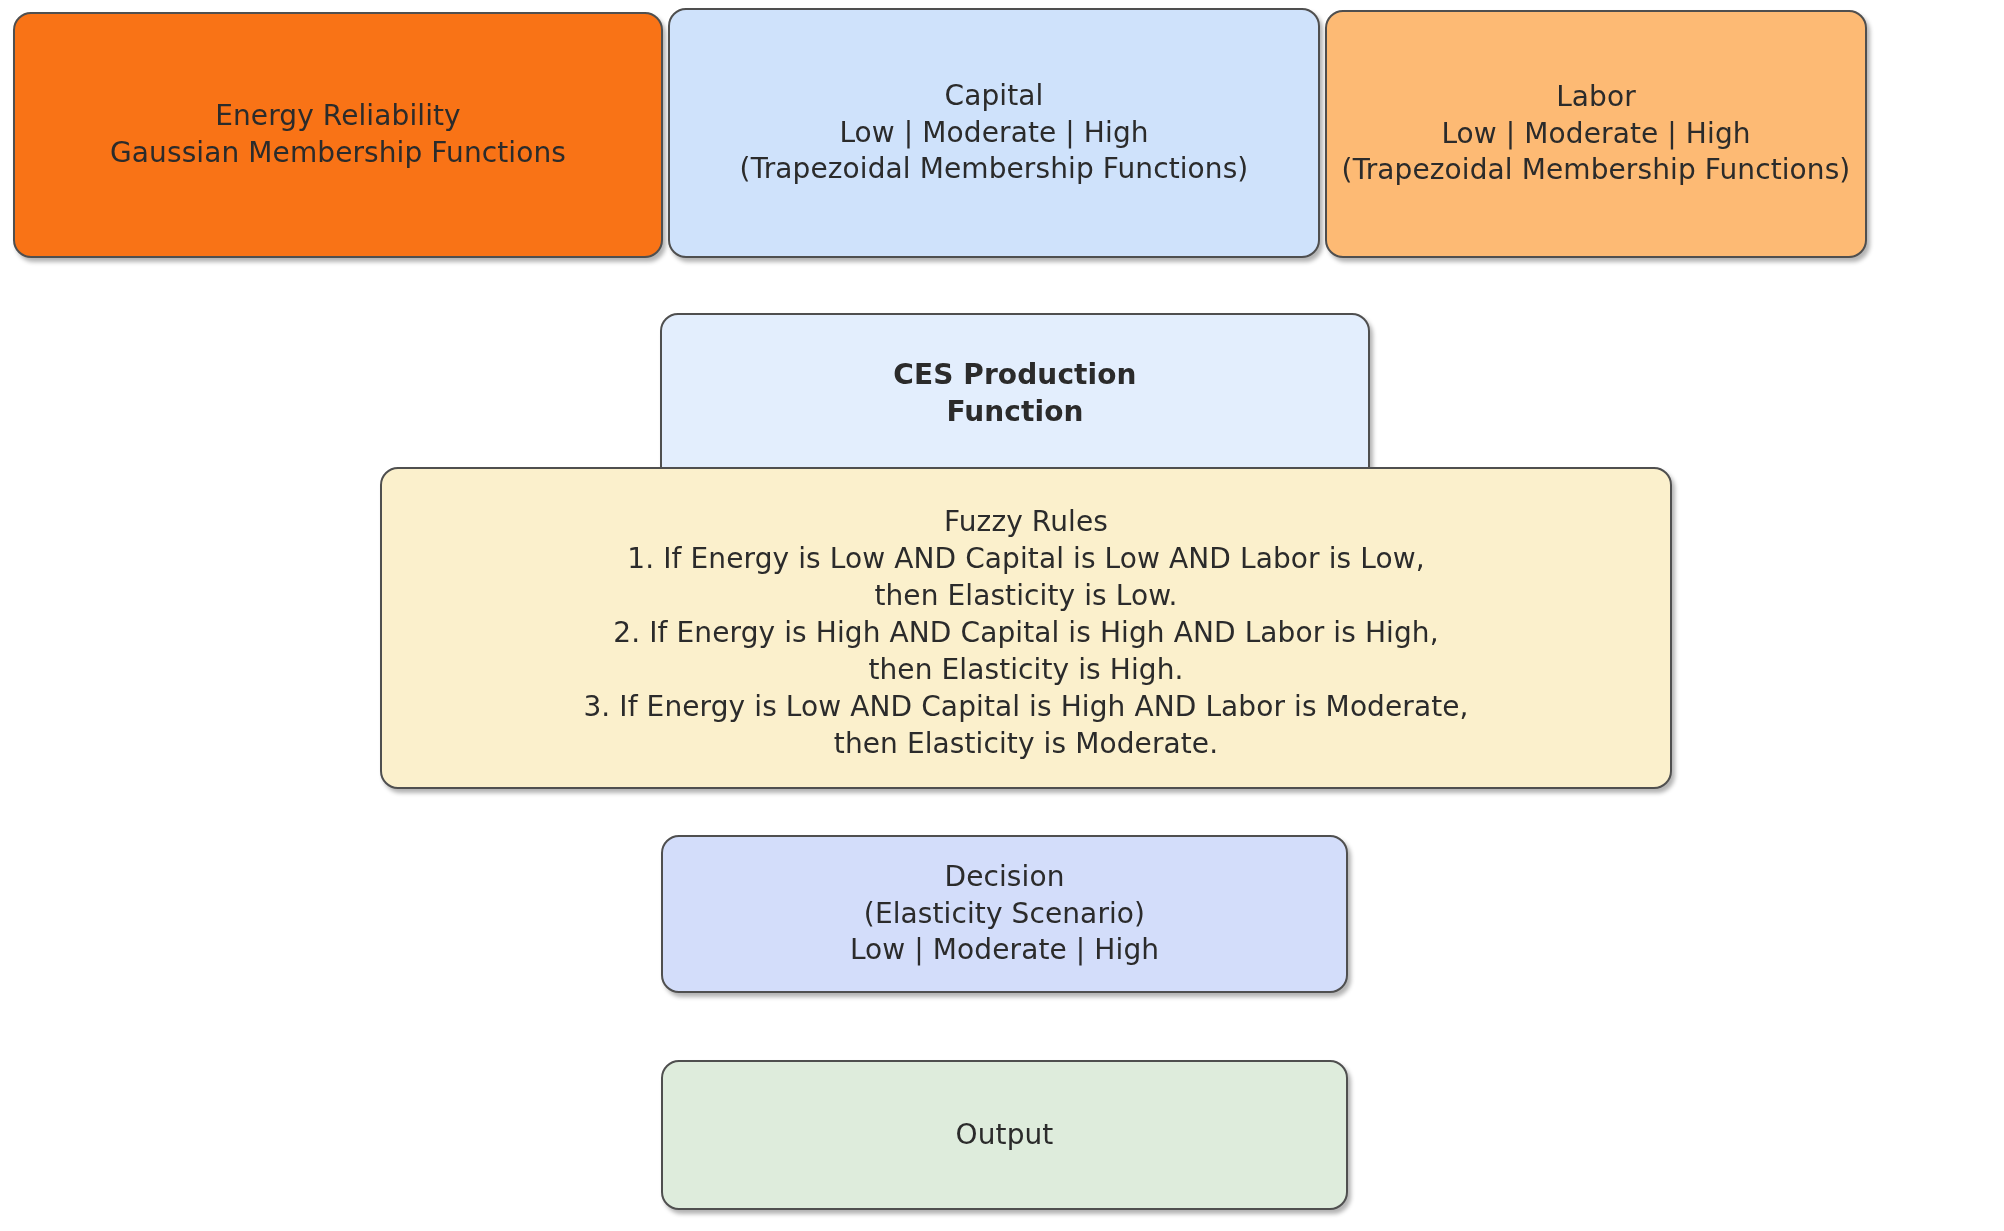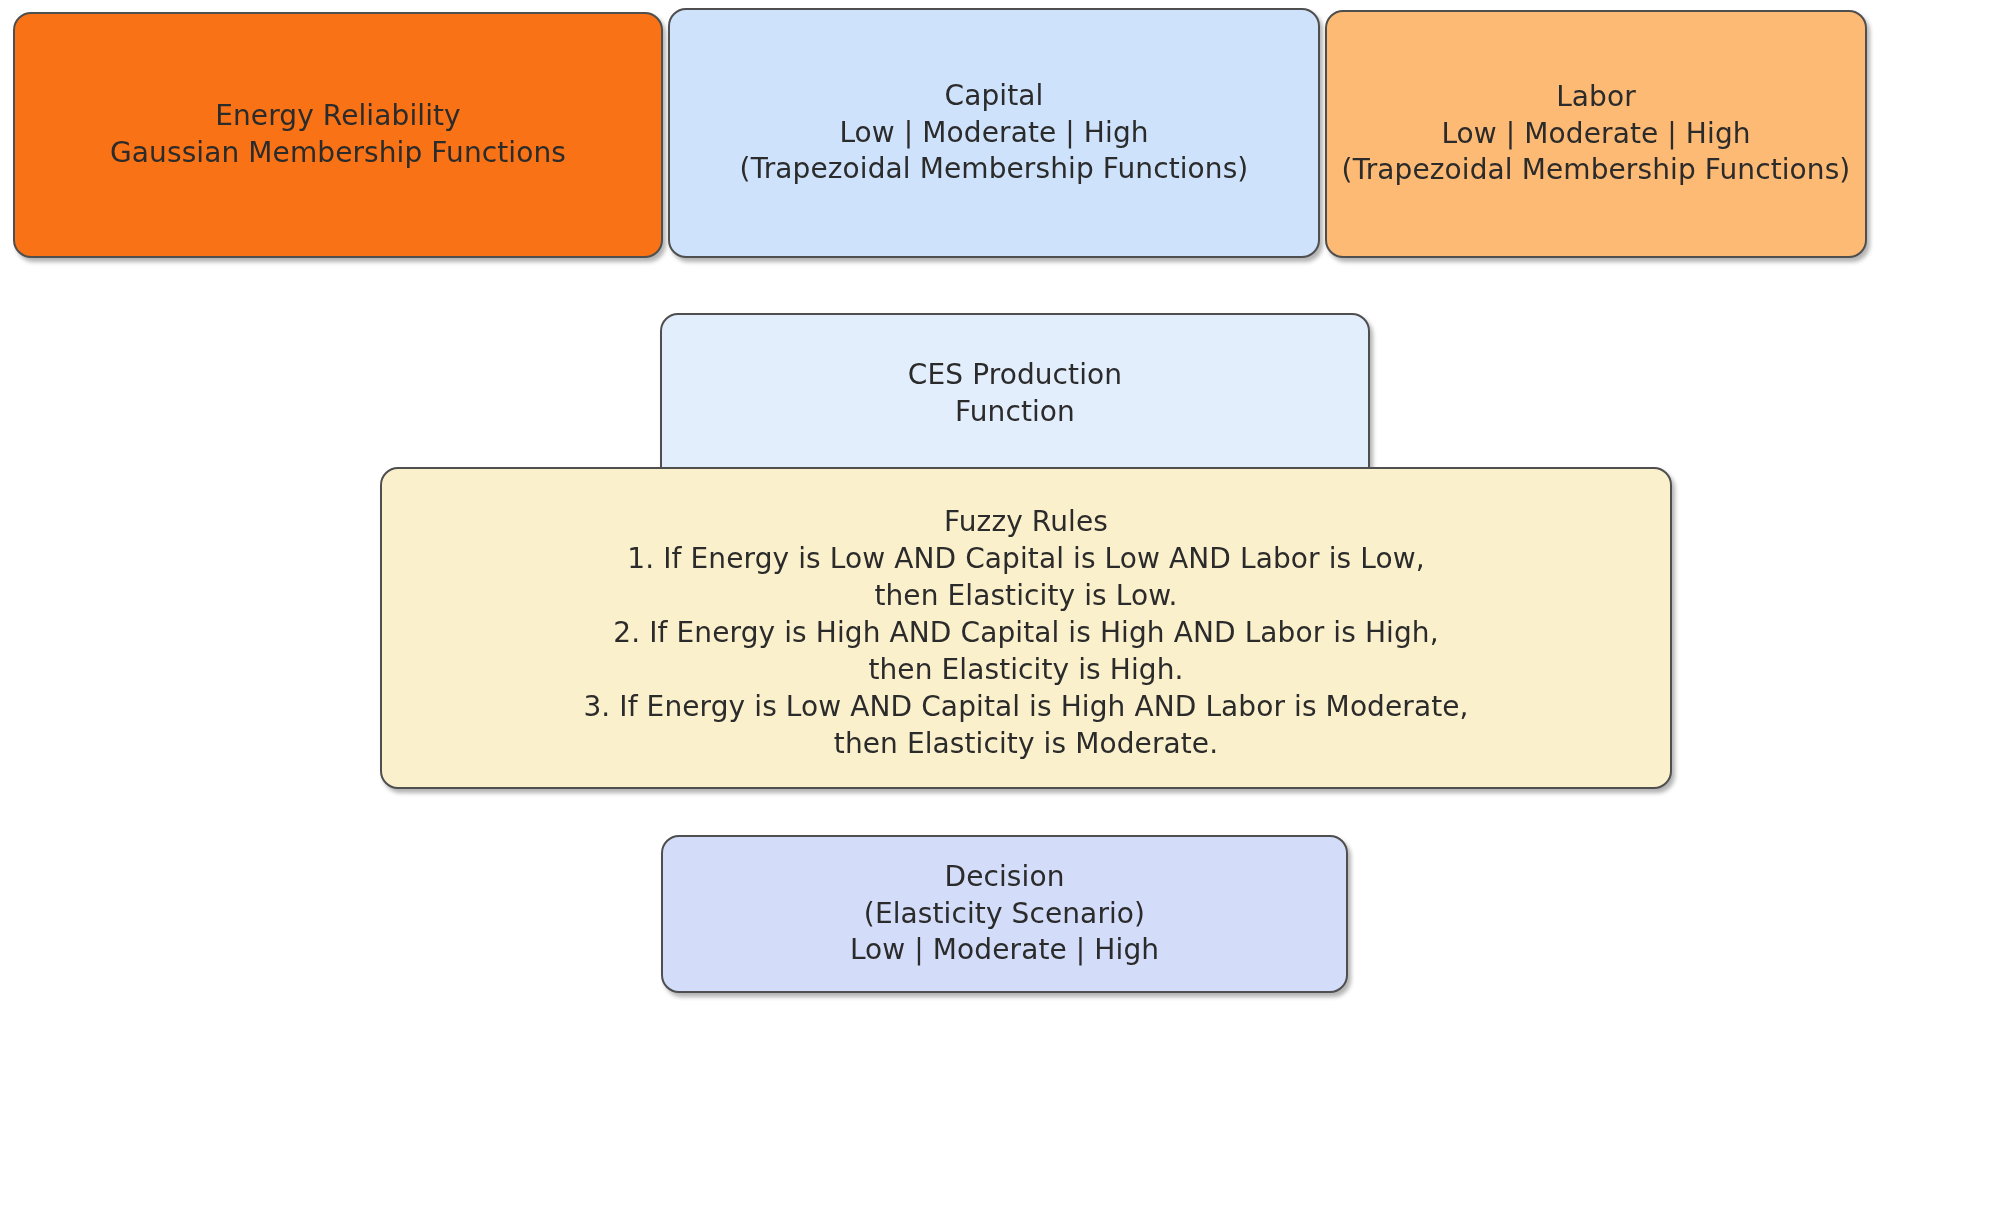--- a/index.html
+++ b/index.html
@@ -59,20 +59,21 @@
     background: #fdba74;
     z-index: 3;
   }
   #node-ces {
     left: 660px; top: 313px;
     width: 710px; height: 180px;
     background: #e3eefd;
     align-items: flex-start;
     padding-top: 42px;
     z-index: 2;
+    font-weight: bold;
   }
   #node-rules {
     left: 380px; top: 467px;
     width: 1292px; height: 322px;
     background: #fbf0cc;
     z-index: 5;
     align-items: flex-start;
     padding-top: 35px;
   }
   #node-decision {
@@ -124,14 +125,17 @@
 3. If Energy is Low AND Capital is High AND Labor is Moderate,
 then Elasticity is Moderate.</span>
   </div>
 
   <div class="node" id="node-decision">
     <span class="node-text">Decision
 (Elasticity Scenario)
 Low | Moderate | High</span>
   </div>
 
+  <div class="node" id="node-output">
+    <span class="node-text">Output</span>
+  </div>
 
 </div>
 
 </body></html>

